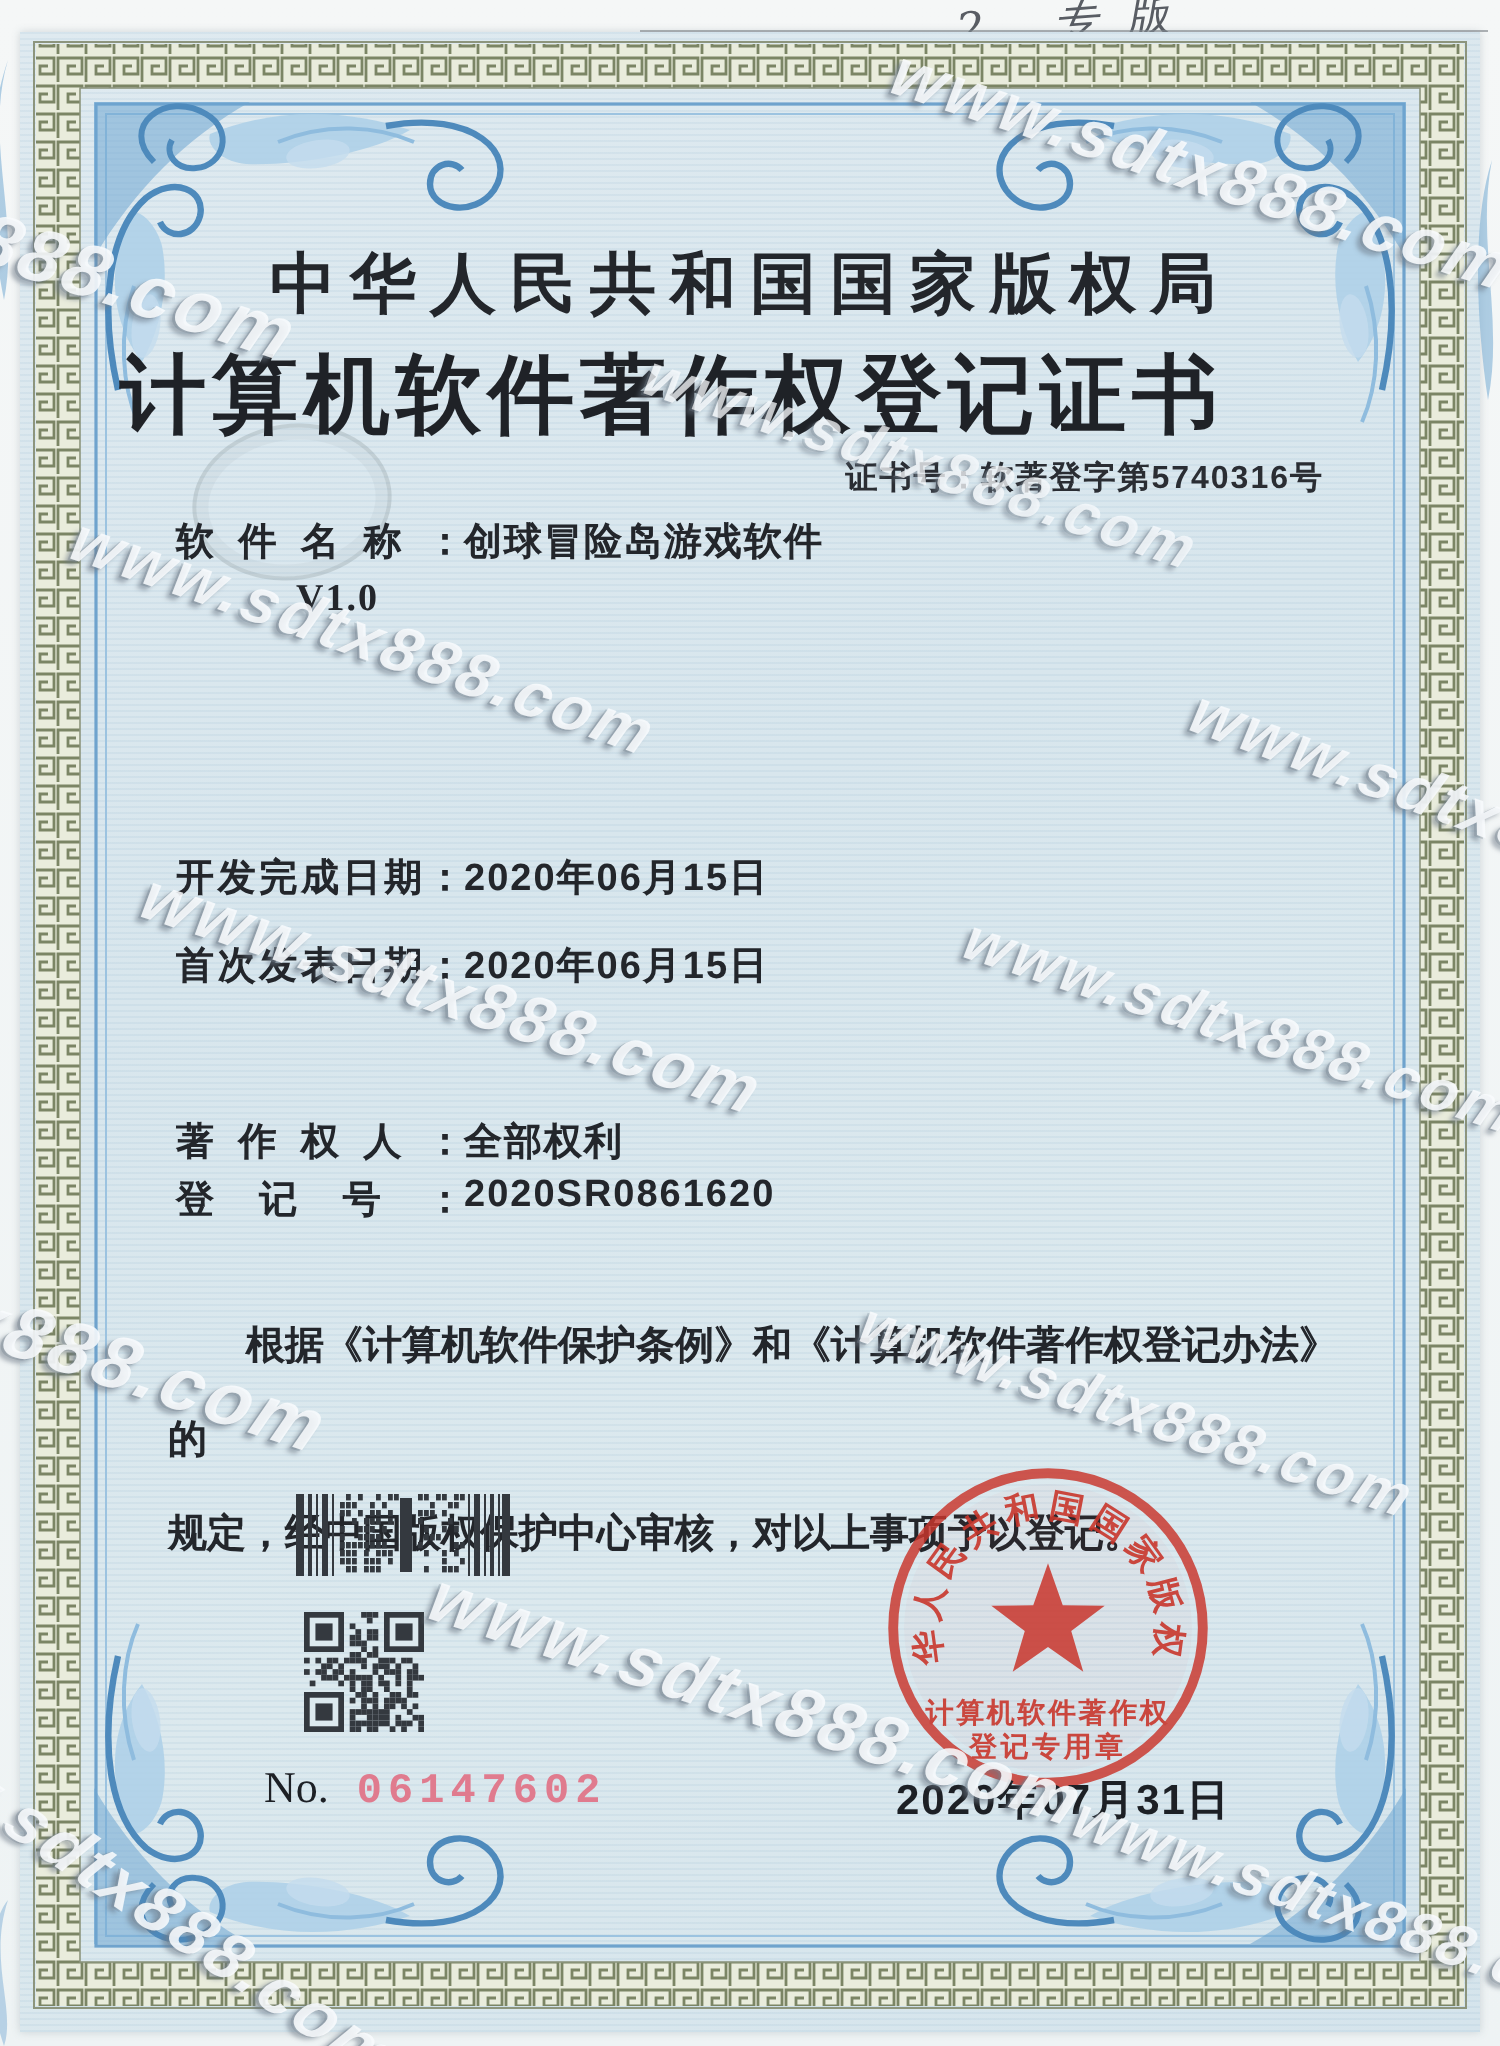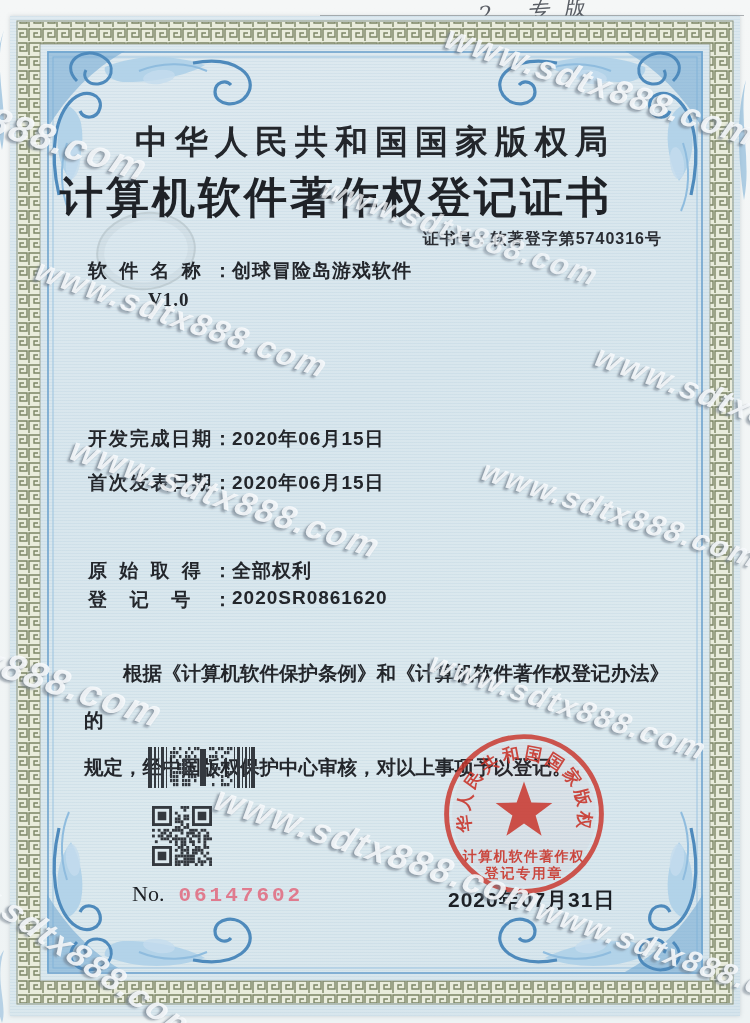--- a/index.html
+++ b/index.html
@@ -116,21 +116,21 @@
     <span class="lbl">软件名称：</span><span class="val">创球冒险岛游戏软件</span>
     <div class="v2">V1.0</div>
   </div>
   <div class="row r2">
     <span class="lbl">开发完成日期：</span><span class="val">2020年06月15日</span>
   </div>
   <div class="row r3">
     <span class="lbl">首次发表日期：</span><span class="val">2020年06月15日</span>
   </div>
   <div class="row r5">
-    <span class="lbl">原始取得：</span><span class="val">全部权利</span>
+    <span class="lbl">著作权人：</span><span class="val">全部权利</span>
   </div>
   <div class="row r6">
     <span class="lbl">登记号：</span><span class="val">2020SR0861620</span>
   </div>
 
   <div id="statement">
     <div class="ln1">根据《计算机软件保护条例》和《计算机软件著作权登记办法》的</div>
     <div class="ln2">规定，经中国版权保护中心审核，对以上事项予以登记。</div>
   </div>
 

